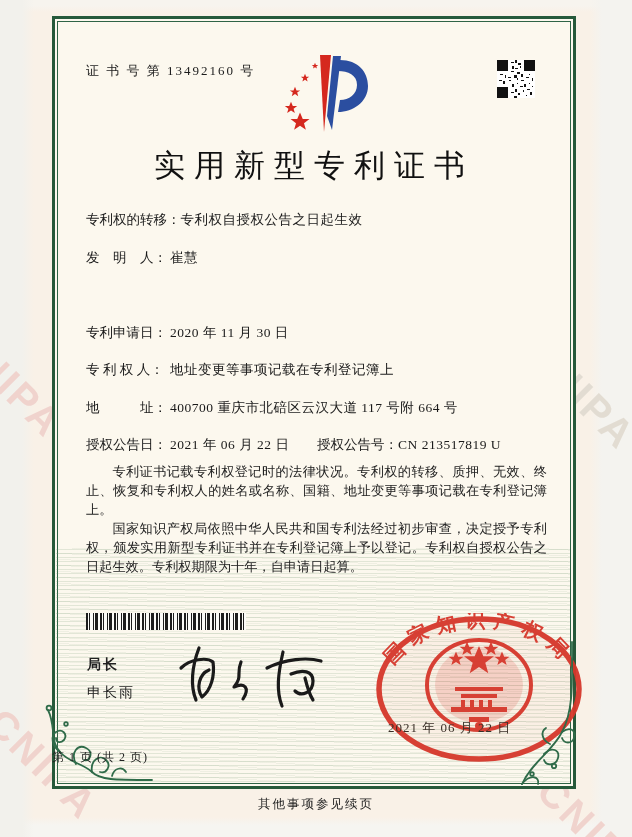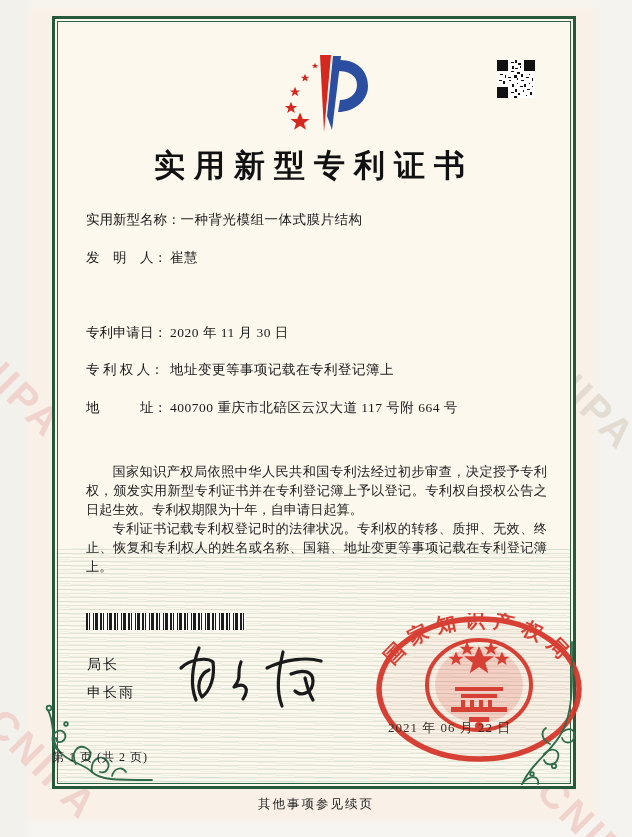--- a/index.html
+++ b/index.html
@@ -18,32 +18,32 @@
   .wm.gray{color:#e2dcd2;}
   .cert-border{position:absolute;left:52px;top:16px;width:518px;height:767px;
       border:3px solid #26593a;background:#fcf8ee;}
   .cert-inner{position:absolute;inset:2px;border:1px solid #2f6446;}
   .guilloche{position:absolute;left:56px;top:548px;width:514px;height:234px;
       background:repeating-linear-gradient(0deg,rgba(120,156,118,0.20) 0 1px,rgba(120,156,118,0) 1px 4px),
                  repeating-linear-gradient(3deg,rgba(120,156,118,0.10) 0 1px,rgba(120,156,118,0) 1px 6px);
       pointer-events:none;}
   .cert-no{position:absolute;left:86px;top:62px;font-size:13px;letter-spacing:2px;color:#1c1c1c;}
   .title{position:absolute;left:52px;top:145px;width:524px;text-align:center;
-      font-size:31px;font-weight:bold;letter-spacing:9px;color:#111;}
+      font-size:31px;font-weight:normal;letter-spacing:9px;color:#111;}
   .row{position:absolute;left:86px;font-size:13.5px;color:#1a1a1a;white-space:nowrap;}
   .lbl{display:inline-block;min-width:84px;}
   .val{letter-spacing:0.5px;}
   .grant2{position:absolute;left:231px;top:0;}
   .bodytext{position:absolute;left:86px;top:462px;width:461px;font-size:13.2px;
       line-height:19px;text-align:justify;color:#222;}
   .bodytext p{margin:0;text-indent:2em;}
   .barcode{position:absolute;left:86px;top:613px;width:160px;height:17px;
       background:repeating-linear-gradient(90deg,#1d1d1d 0 2px,#fbfbf8 2px 3px,#1d1d1d 3px 4px,#fbfbf8 4px 7px,#1d1d1d 7px 8px,#fbfbf8 8px 9px,#1d1d1d 9px 12px,#fbfbf8 12px 14px);}
   .officer-role{position:absolute;left:87px;top:656px;font-size:14px;color:#222;
-      font-family:"Liberation Sans","DejaVu Sans",sans-serif;letter-spacing:2px;}
+      font-family:"Liberation Sans","DejaVu Sans",sans-serif;letter-spacing:2px;font-weight:bold;}
   .officer-name{position:absolute;left:87px;top:684px;font-size:14px;color:#222;
       font-family:Liberation Serif, serif;letter-spacing:2px;}
   .sig{position:absolute;left:165px;top:636px;}
   .seal{position:absolute;left:373px;top:613px;opacity:.95;}
   .seal-date{position:absolute;left:388px;top:719px;width:140px;font-size:13px;
       color:#3a3028;letter-spacing:1px;white-space:nowrap;}
   .pageno{position:absolute;left:52px;top:749px;width:524px;
       font-size:12px;color:#222;letter-spacing:1px;}
   .note{position:absolute;left:0;top:796px;width:632px;text-align:center;
       font-size:12.5px;color:#222;letter-spacing:2px;}
@@ -64,20 +64,21 @@
   <span class="wm gray" style="left:140px;top:470px;">CNIPA</span>
   <span class="wm pink" style="left:10px;top:700px;">CNIPA</span>
   <span class="wm pink" style="left:560px;top:768px;">CNIPA</span>
 
   <div class="cert-border">
     <div class="cert-inner"></div>
   </div>
 
   <div class="guilloche"></div>
 
+  <div class="cert-no">证 书 号 第 13492160 号</div>
 
   <svg class="logo" width="92" height="84" viewBox="0 0 92 84">
     <polygon points="40,3 51,3 44,80" fill="#d5281e"></polygon>
     <polygon points="53,4 61,4 52,78 47,64" fill="#2b4ea0"></polygon>
     <path d="M60,8 C78,8 88,20 88,34 C88,50 73,60 58,60 L60,48 C69,48 77,42 77,33 C77,23 68,19 58,19 Z" fill="#2b4ea0"></path>
     <g fill="#d5281e">
       <path transform="translate(35,14) scale(0.32)" d="M0,-10 2.9,-3.1 10,-3.1 4.2,1.2 6.2,8.1 0,4 -6.2,8.1 -4.2,1.2 -10,-3.1 -2.9,-3.1Z"></path>
       <path transform="translate(25,26) scale(0.42)" d="M0,-10 2.9,-3.1 10,-3.1 4.2,1.2 6.2,8.1 0,4 -6.2,8.1 -4.2,1.2 -10,-3.1 -2.9,-3.1Z"></path>
       <path transform="translate(15,40) scale(0.52)" d="M0,-10 2.9,-3.1 10,-3.1 4.2,1.2 6.2,8.1 0,4 -6.2,8.1 -4.2,1.2 -10,-3.1 -2.9,-3.1Z"></path>
       <path transform="translate(11,56) scale(0.62)" d="M0,-10 2.9,-3.1 10,-3.1 4.2,1.2 6.2,8.1 0,4 -6.2,8.1 -4.2,1.2 -10,-3.1 -2.9,-3.1Z"></path>
@@ -125,38 +126,42 @@
         <rect x="11" y="24" width="2" height="1"></rect>
         <rect x="19" y="23" width="1" height="1"></rect>
       <rect x="23" y="17" width="1" height="1"></rect>
         <rect x="21" y="15" width="1" height="1"></rect>
     </g>
   </svg>
 
   <div class="title">实用新型专利证书</div>
 
   <div class="row" style="top:211px;">
-    <span class="lbl">实用新型名称：</span><span class="val">一种背光模组一体式膜片结构</span>
+    <span class="lbl">专利权的转移：</span><span class="val">专利权自授权公告之日起生效</span>
   </div>
   <div class="row" style="top:249px;">
     <span class="lbl">发　明　人：</span><span class="val">崔慧</span>
   </div>
   <div class="row" style="top:324px;">
     <span class="lbl">专利申请日：</span><span class="val">2020 年 11 月 30 日</span>
   </div>
   <div class="row" style="top:361px;">
     <span class="lbl">专 利 权 人：</span><span class="val">地址变更等事项记载在专利登记簿上</span>
   </div>
   <div class="row" style="top:399px;">
     <span class="lbl">地　　　址：</span><span class="val">400700 重庆市北碚区云汉大道 117 号附 664 号</span>
   </div>
+  <div class="row" style="top:436px;">
+    <span><span class="lbl">授权公告日：</span><span class="val">2021 年 06 月 22 日</span></span>
+    <span class="grant2"><span>授权公告号：</span><span class="val">CN 213517819 U</span></span>
+  </div>
 
   <div class="bodytext">
+    <p>专利证书记载专利权登记时的法律状况。专利权的转移、质押、无效、终止、恢复和专利权人的姓名或名称、国籍、地址变更等事项记载在专利登记簿上。</p>
     <p>国家知识产权局依照中华人民共和国专利法经过初步审查，决定授予专利权，颁发实用新型专利证书并在专利登记簿上予以登记。专利权自授权公告之日起生效。专利权期限为十年，自申请日起算。</p>
-    <p>专利证书记载专利权登记时的法律状况。专利权的转移、质押、无效、终止、恢复和专利权人的姓名或名称、国籍、地址变更等事项记载在专利登记簿上。</p>
   </div>
 
   <div class="barcode"></div>
 
   <div class="officer-role">局长</div>
   <div class="officer-name">申长雨</div>
 
   <svg class="sig" width="180" height="88" viewBox="0 0 180 88">
     <g fill="none" stroke="#1a1a1a" stroke-width="3.2" stroke-linecap="round" stroke-linejoin="round">
       <path d="M34,12 C27,30 25,50 31,64"></path>

